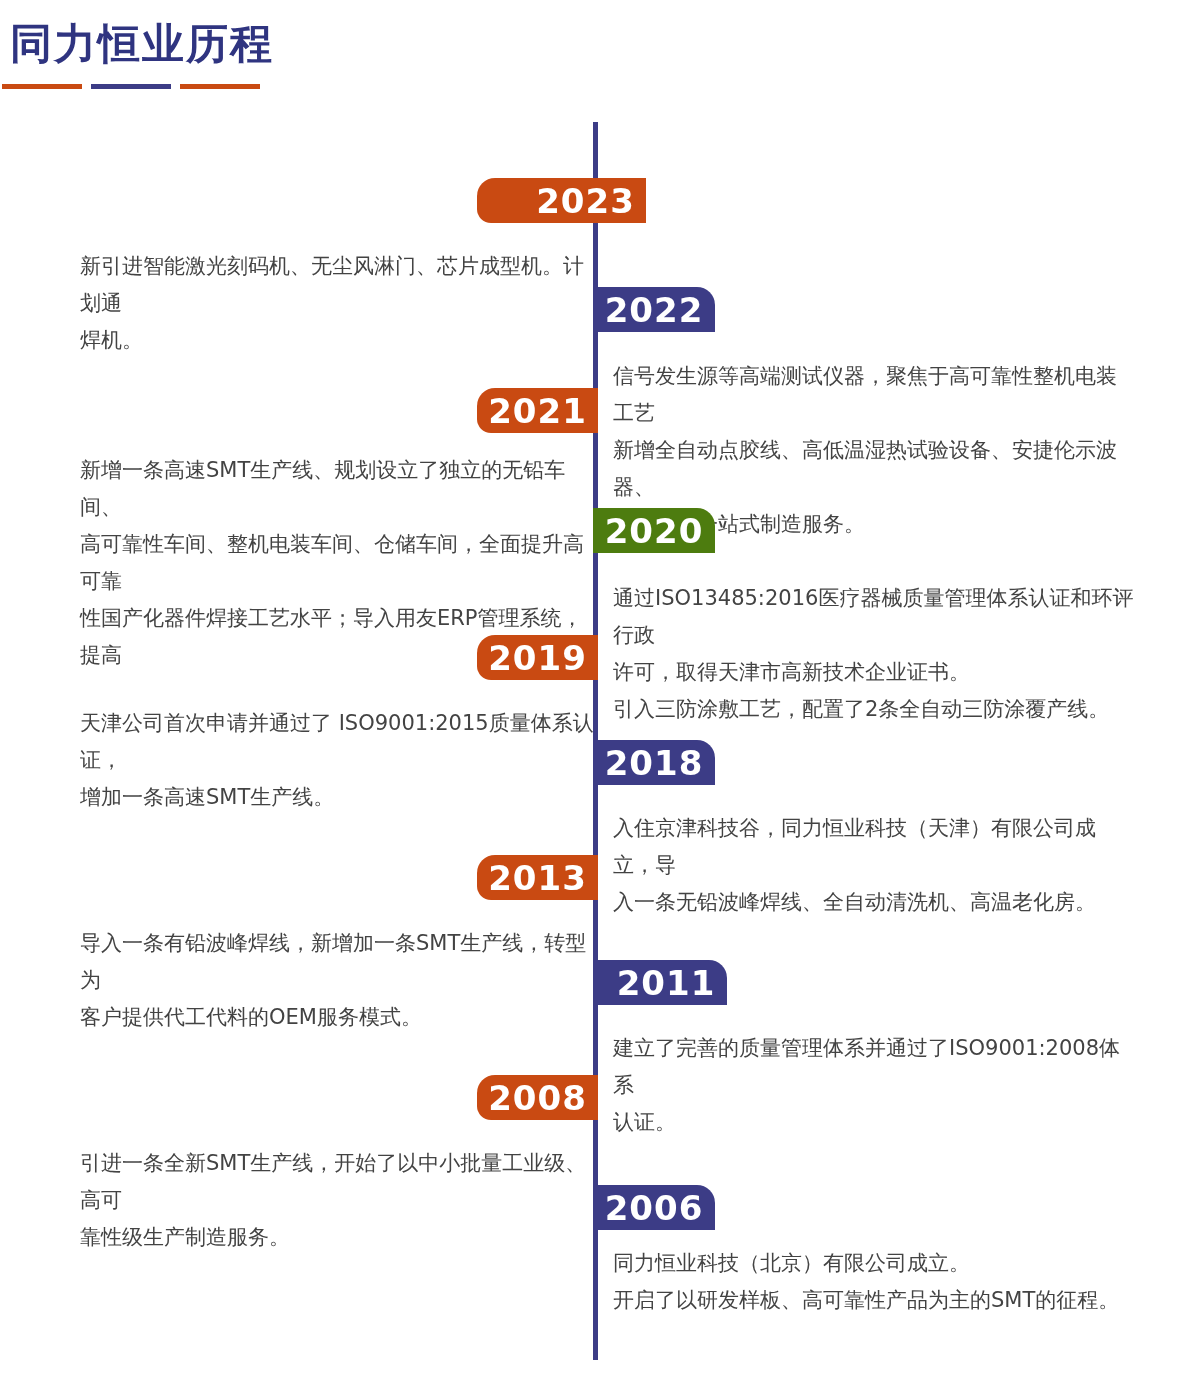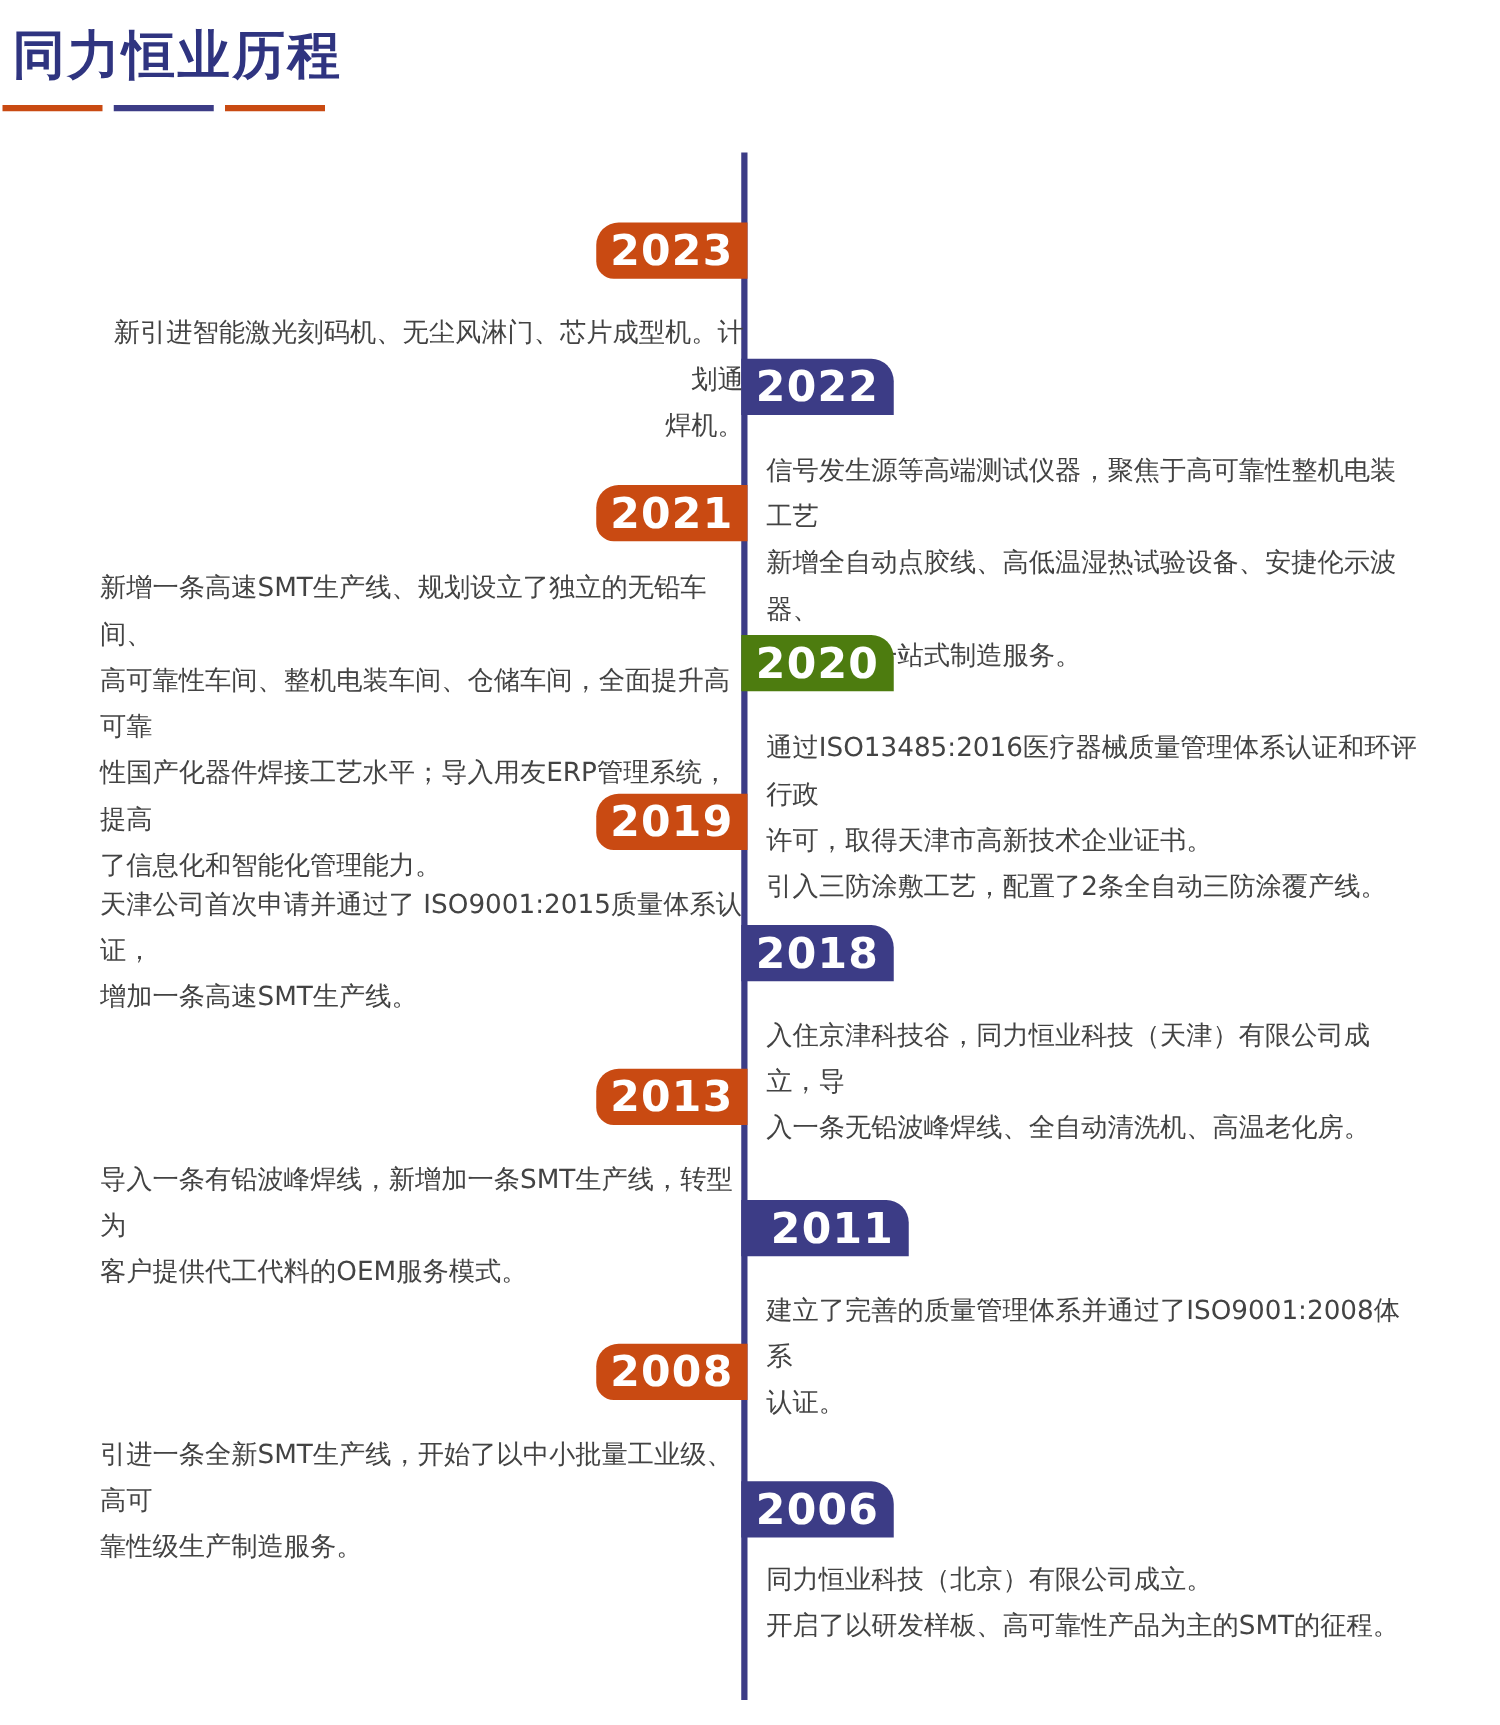--- a/index.html
+++ b/index.html
@@ -64,37 +64,36 @@
 
   <div class="title-bars">
       <div class="title-bar" style="background: rgb(201, 74, 18);"></div>
       <div class="title-bar" style="background: rgb(60, 60, 134);"></div>
       <div class="title-bar" style="background: rgb(201, 74, 18);"></div>
     </div>
 
   <div class="timeline-line" style="background: rgb(60, 60, 134);"></div>
 
   <div id="events">
-      <div class="year-badge left" style="top: 178px; background: rgb(201, 74, 18);">2023</div>
-      <div class="event-text left" style="top: 248px; text-align: right;">
+      <div class="year-badge left" style="top: 178px; background: rgb(201, 74, 18); padding-left: 48px;">2023</div>
+      <div class="event-text left" style="top: 248px;">
         <div class="text-line">新引进智能激光刻码机、无尘风淋门、芯片成型机。计划通</div>
         <div class="text-line">焊机。</div>
       </div>
       <div class="year-badge right" style="top: 287px; background: rgb(60, 60, 134);">2022</div>
       <div class="event-text right" style="top: 358px;">
         <div class="text-line">信号发生源等高端测试仪器，聚焦于高可靠性整机电装工艺</div>
         <div class="text-line">新增全自动点胶线、高低温湿热试验设备、安捷伦示波器、</div>
         <div class="text-line">和全流程一站式制造服务。</div>
       </div>
       <div class="year-badge left" style="top: 388px; background: rgb(201, 74, 18);">2021</div>
       <div class="event-text left" style="top: 452px;">
         <div class="text-line">新增一条高速SMT生产线、规划设立了独立的无铅车间、</div>
         <div class="text-line">高可靠性车间、整机电装车间、仓储车间，全面提升高可靠</div>
         <div class="text-line">性国产化器件焊接工艺水平；导入用友ERP管理系统，提高</div>
-        <div class="text-line">了信息化和智能化管理能力。</div>
       </div>
       <div class="year-badge right" style="top: 508px; background: #4d7c0f;">2020</div>
       <div class="event-text right" style="top: 580px;">
         <div class="text-line">通过ISO13485:2016医疗器械质量管理体系认证和环评行政</div>
         <div class="text-line">许可，取得天津市高新技术企业证书。</div>
         <div class="text-line">引入三防涂敷工艺，配置了2条全自动三防涂覆产线。</div>
       </div>
       <div class="year-badge left" style="top: 635px; background: rgb(201, 74, 18);">2019</div>
       <div class="event-text left" style="top: 705px;">
         <div class="text-line">天津公司首次申请并通过了 ISO9001:2015质量体系认证，</div>

